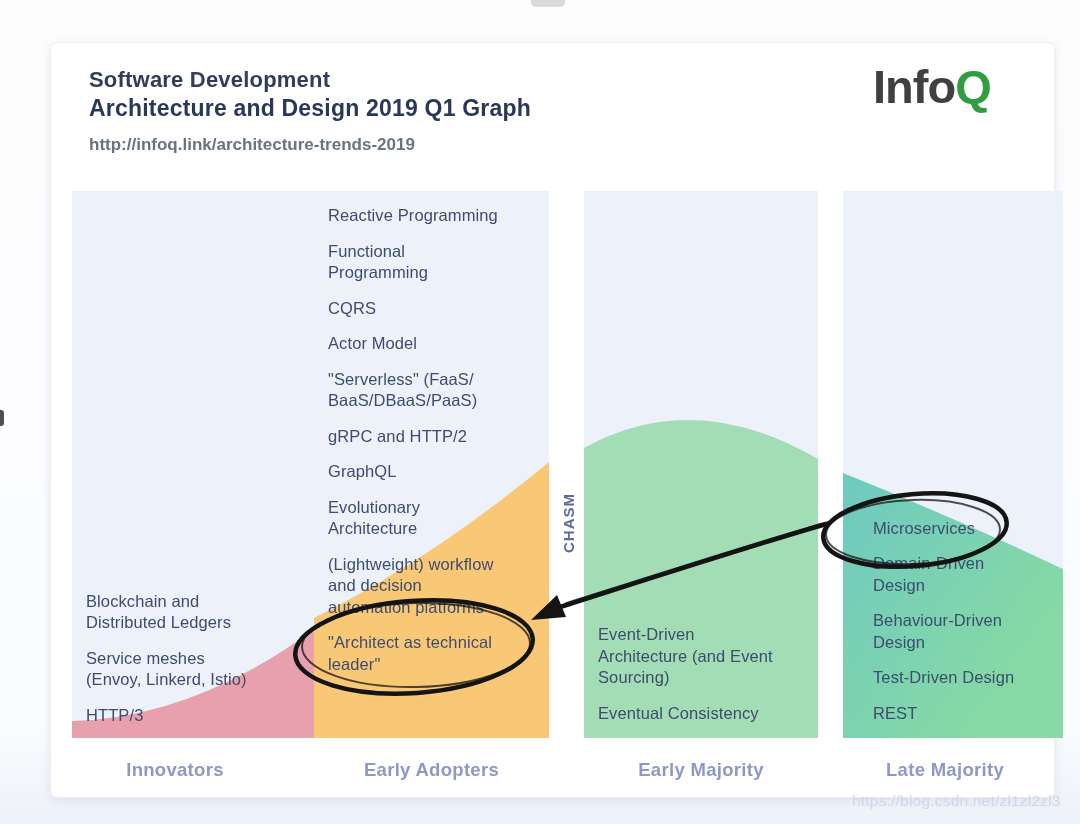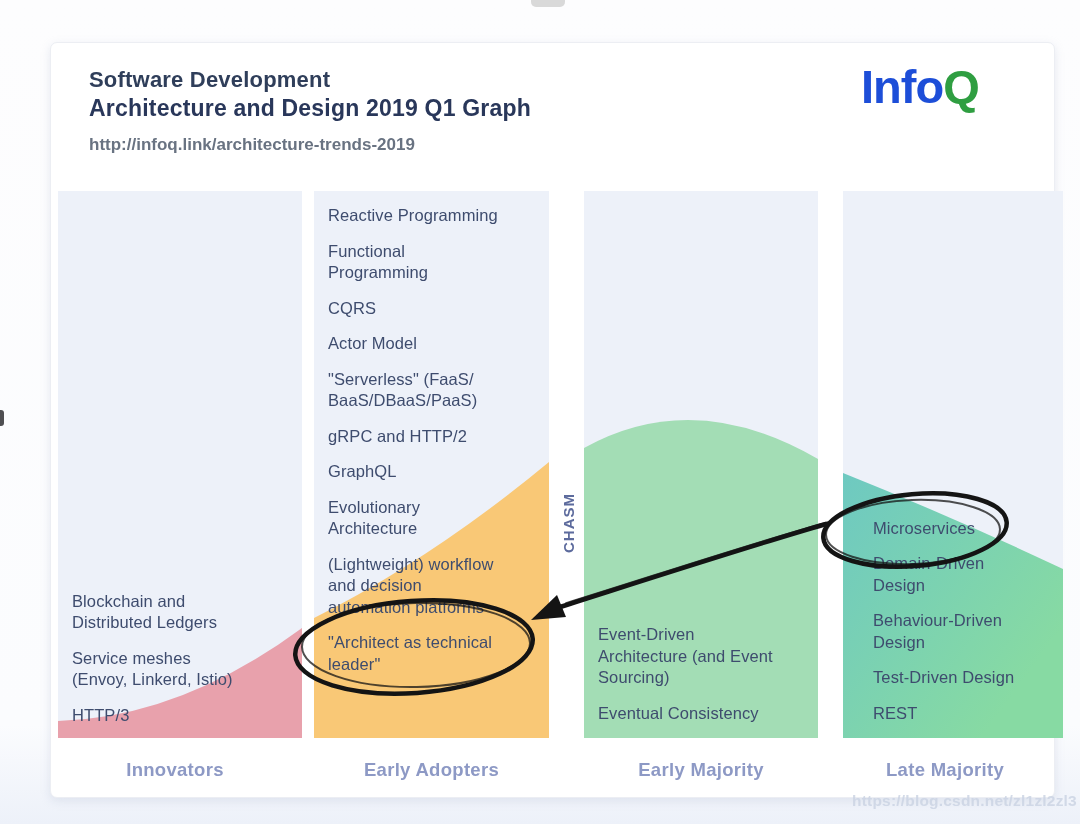--- a/index.html
+++ b/index.html
@@ -31,27 +31,27 @@
     font-size:23px;font-weight:700;color:#29375a;letter-spacing:.2px;
   }
   .url{
     position:absolute;left:38px;top:92px;
     font-size:17px;font-weight:700;color:#697382;
   }
   .logo{
     position:absolute;left:810px;top:16px;
     font-size:47px;font-weight:800;letter-spacing:-1px;
   }
-  .logo-info{color:#1d4ed8;}
+  .logo-info{color:#404040;margin-left:12px;}
   .logo-q{color:#2f9e41;}
 
   .col{
     position:absolute;top:148px;height:547px;background:#edf1f9;overflow:hidden;
   }
-  .col1{left:7px;width:244px;}
+  .col1{left:21px;width:244px;}
   .col2{left:263px;width:235px;}
   .col3{left:533px;width:234px;}
   .col4{left:792px;width:204px;padding-left:16px;}
   .curve{position:absolute;left:0;bottom:0;width:100%;height:100%;}
   .items{
     position:relative;z-index:2;display:flex;flex-direction:column;
     height:100%;box-sizing:border-box;padding:14px 12px 12px 14px;gap:14px;
   }
   .items-top{justify-content:flex-start;}
   .items-bottom{justify-content:flex-end;}
@@ -76,21 +76,21 @@
   .label2{left:263px;width:235px;}
   .label3{left:533px;width:234px;}
   .label4{left:792px;width:204px;}
 
   .annotations{
     position:absolute;left:0;top:0;width:1080px;height:824px;
     pointer-events:none;z-index:5;
   }
   .watermark{
     position:absolute;left:852px;top:792px;width:225px;
-    font-size:15.5px;font-weight:700;color:rgba(201,210,226,0.8);
+    font-size:15.5px;font-weight:400;color:rgba(201,210,226,0.8);
     letter-spacing:.2px;z-index:6;
   }
 </style>
 </head>
 <body>
 
 <div class="top-notch"></div>
 <div class="left-artifact"></div>
 
 <div class="card">

